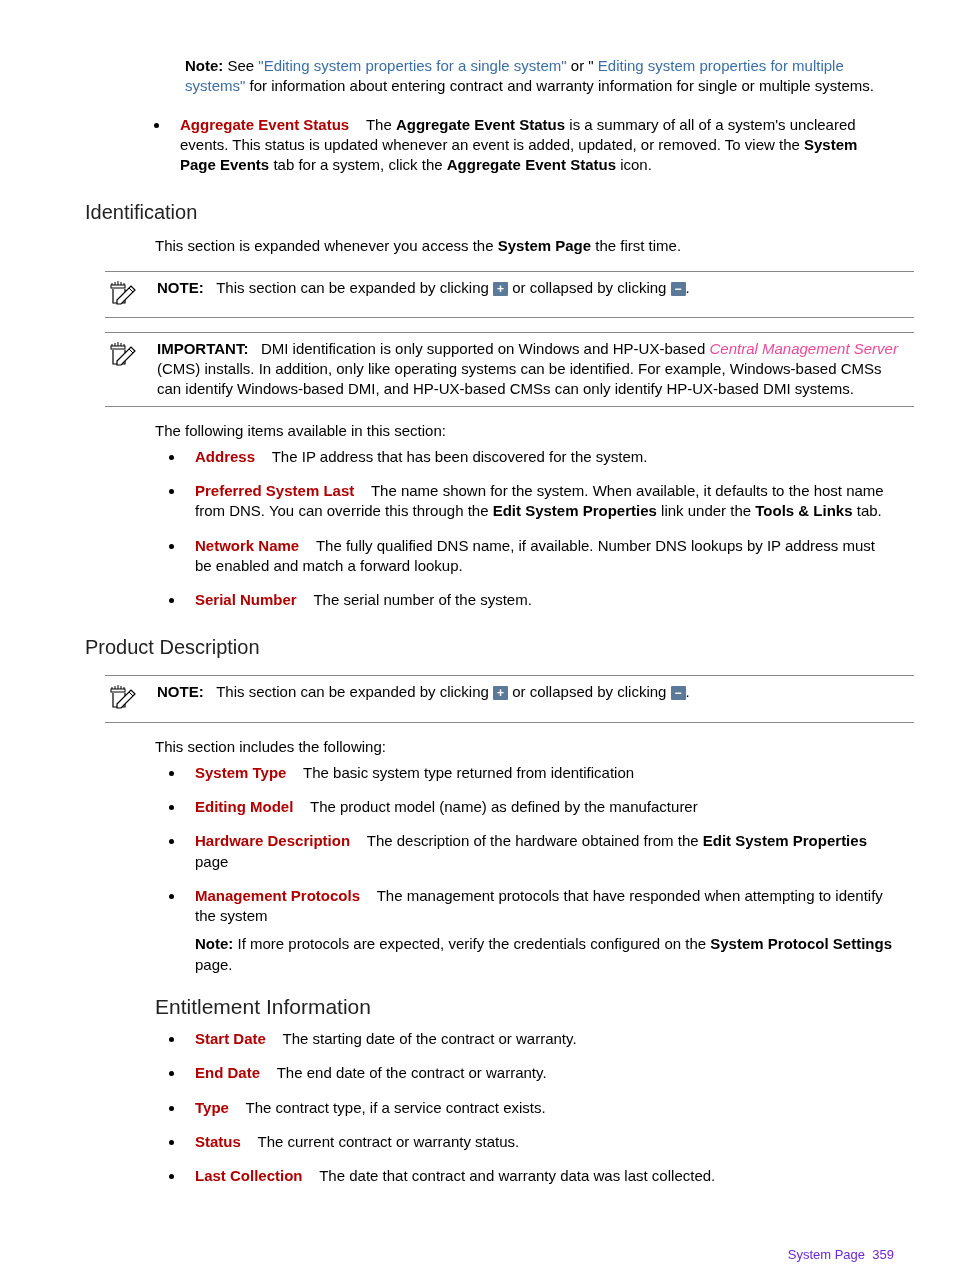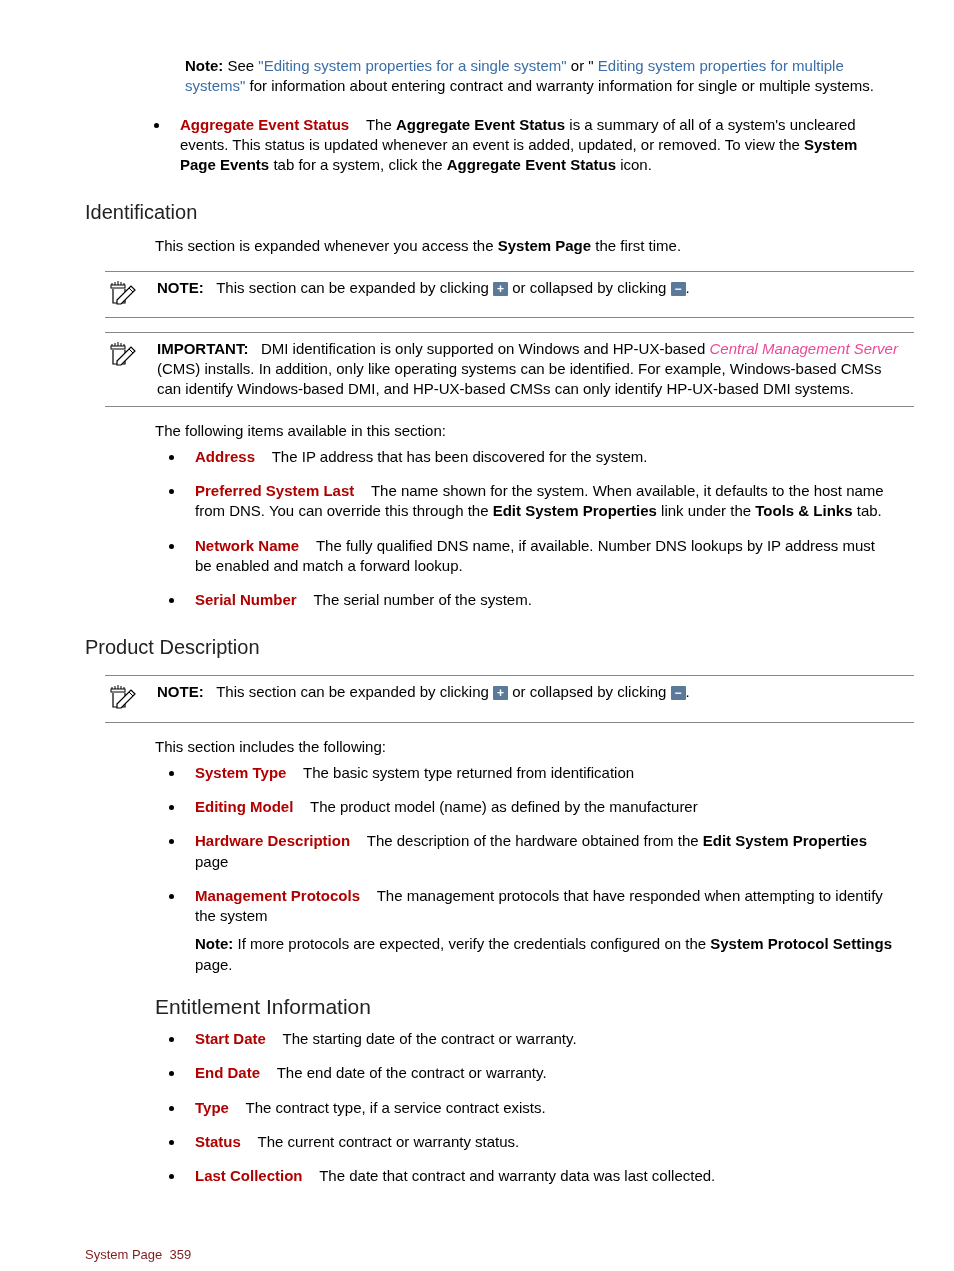--- a/index.html
+++ b/index.html
@@ -67,24 +67,24 @@
     background: #5b7a99;
     color: #fff;
     font-size: 12px;
     line-height: 14px;
     text-align: center;
     font-weight: bold;
     vertical-align: middle;
     border-radius: 1px;
   }
   .footer {
-    text-align: left;
+    text-align: right;
     font-size: 13px;
     margin-top: 60px;
-    color: #7f1d1d;
+    color: #6d28d9;
   }
   p { margin: 6px 0; }
   .para-indent { margin-left: 70px; }
   .gap-s { height: 6px; }
   .note-label { font-weight: bold; }
 </style>
 </head>
 <body>
 
 <p class="indent-1">

